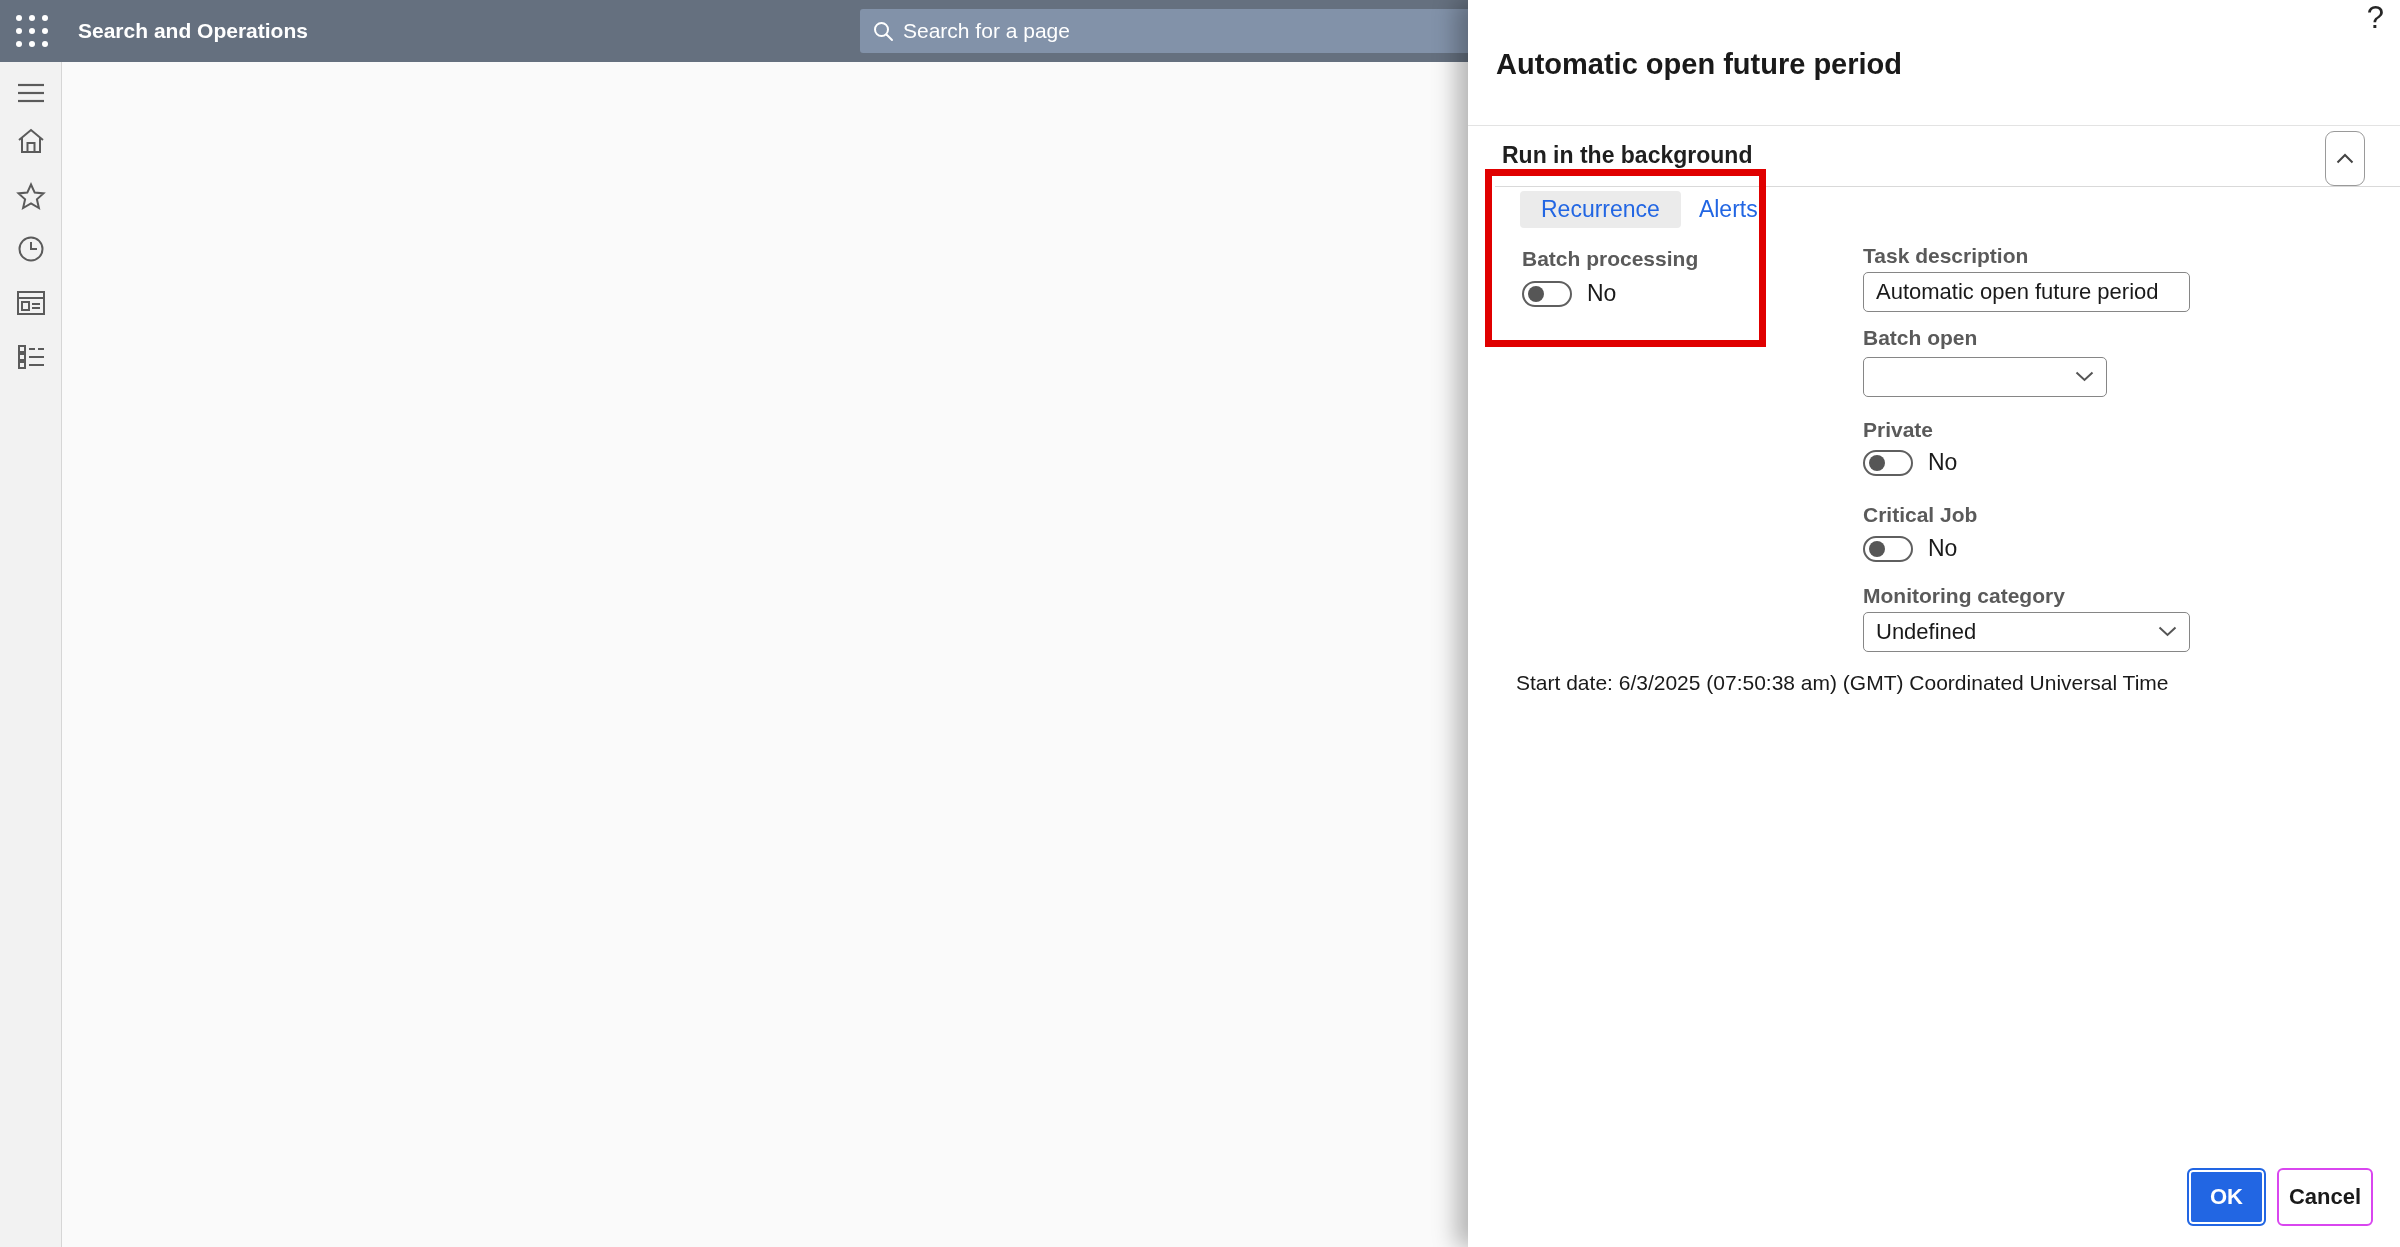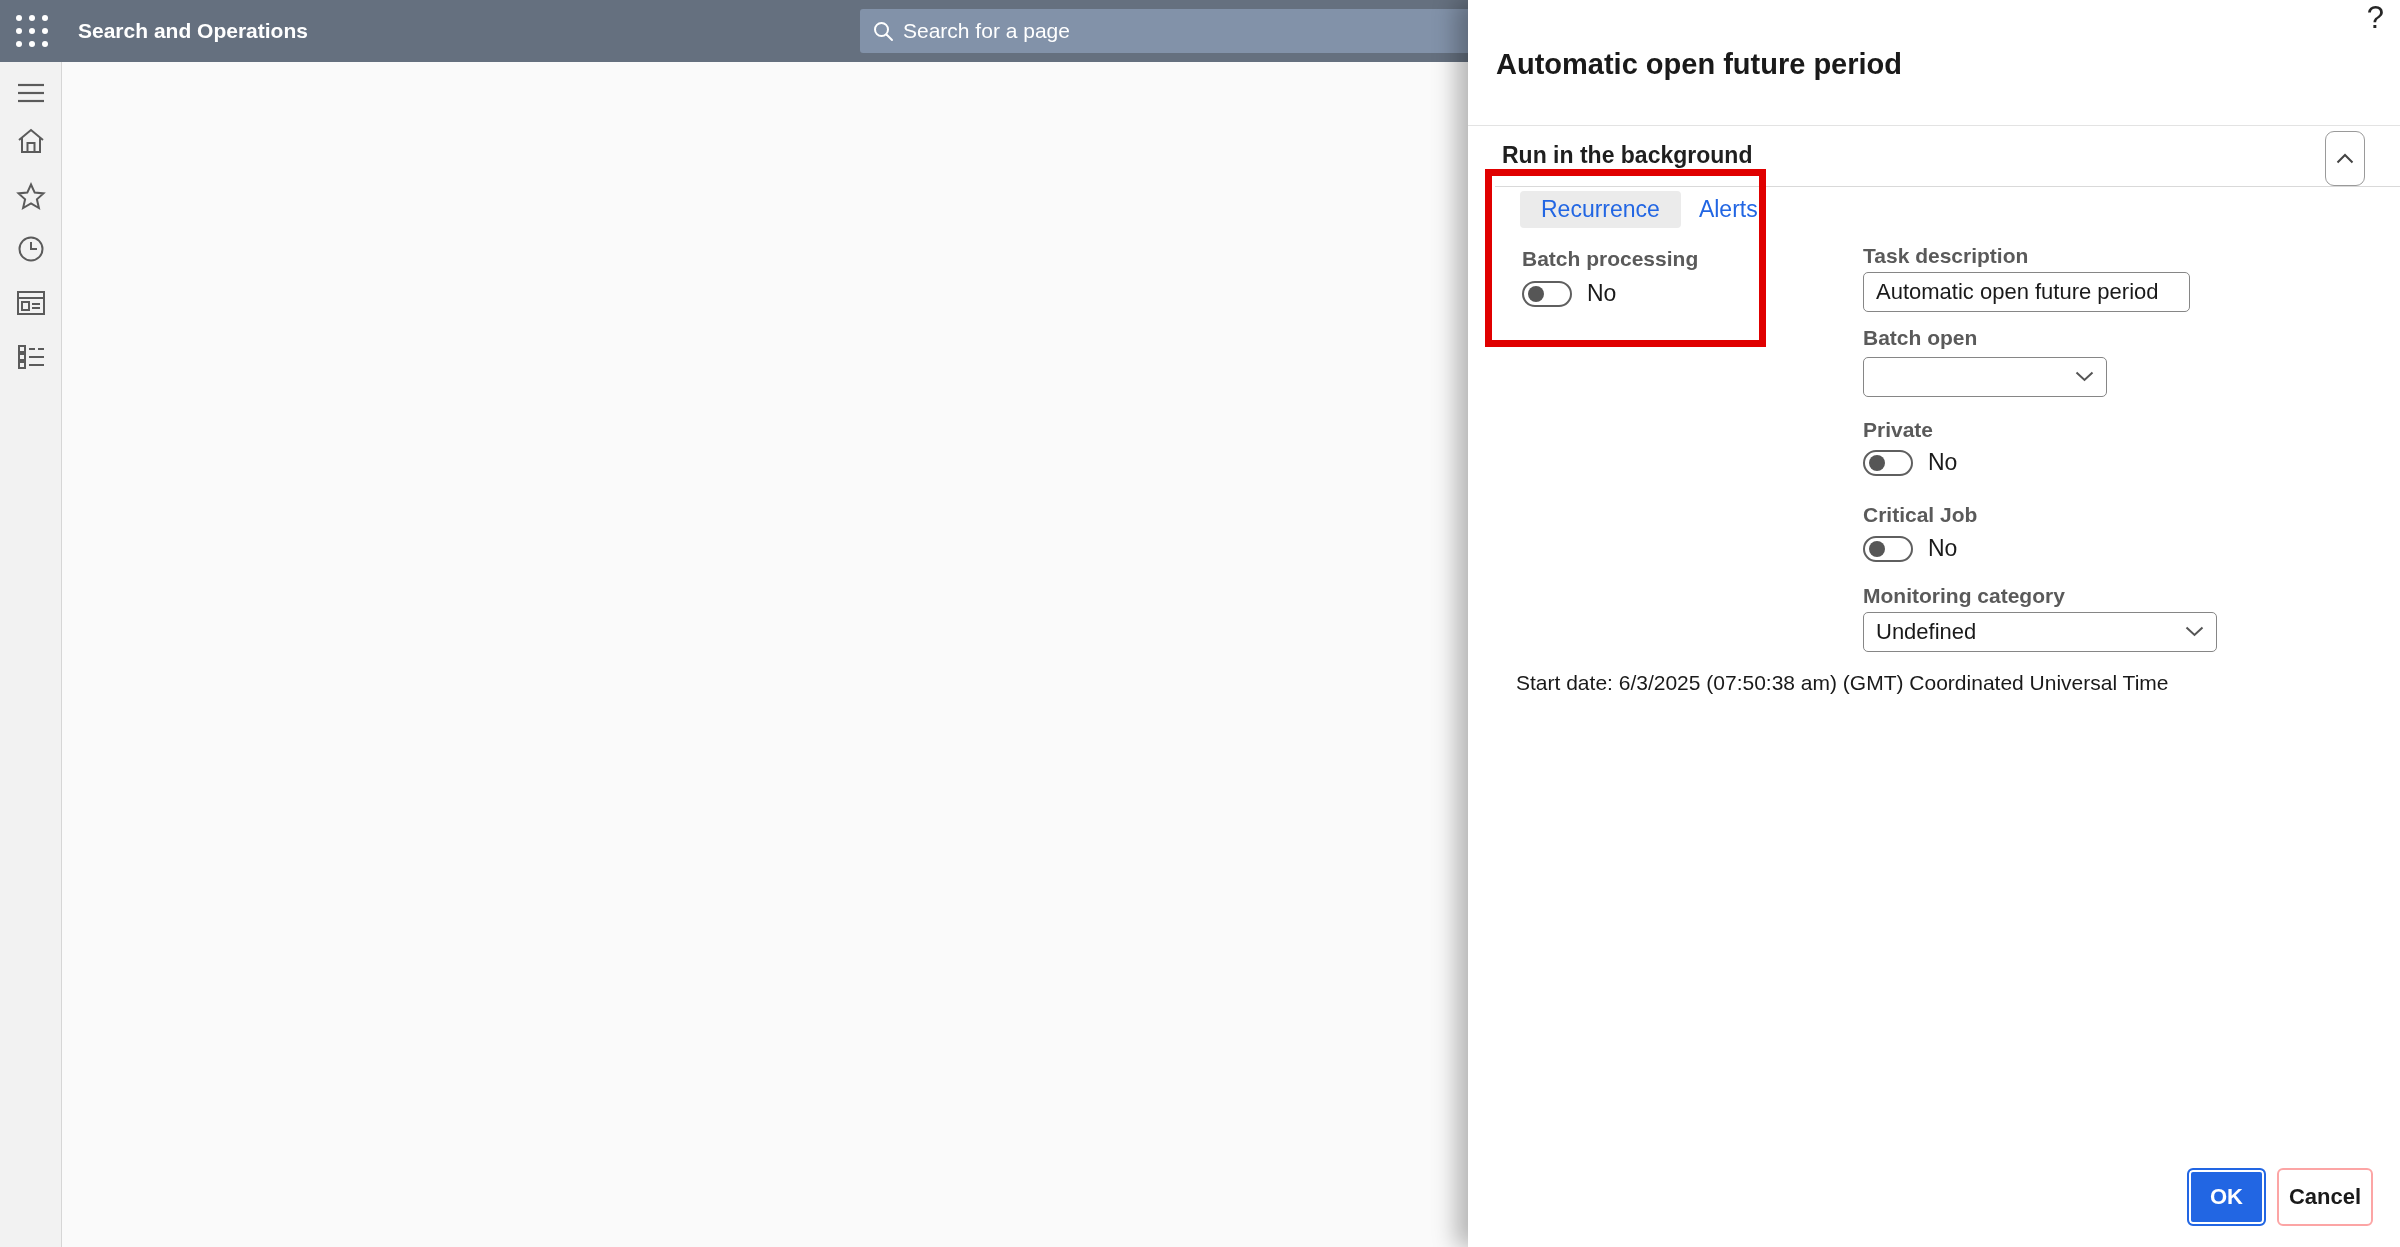--- a/index.html
+++ b/index.html
@@ -64,21 +64,21 @@
            background:#FFFFFF; display:flex; align-items:center; justify-content:space-between;
            padding:0 12px; cursor:pointer; }
   .combo .cval { font-size:22px; color:#1A1A1A; white-space:nowrap; }
 
   .start-date { position:absolute; left:48px; top:671px; font-size:21px; color:#1A1A1A; white-space:nowrap; }
 
   .btn { position:absolute; top:1168px; height:58px; display:flex; align-items:center;
          justify-content:center; font-size:22px; font-weight:600; border-radius:6px; cursor:pointer; }
   .btn-ok { left:719px; width:79px; background:#2266E3; border:2px solid #2266E3;
             box-shadow:inset 0 0 0 2px #FFFFFF; color:#FFFFFF; }
-  .btn-cancel { left:809px; width:96px; background:#FFFFFF; border:2px solid #fca5a5; color:#1A1A1A; }
+  .btn-cancel { left:809px; width:96px; background:#FFFFFF; border:2px solid #d946ef; color:#1A1A1A; }
 
   
   .red-rect { position:absolute; left:1485px; top:169px; width:281px; height:178px;
               border:7px solid #E00000; z-index:5; pointer-events:none; }
 </style>
 </head>
 <body>
 
 <div class="topbar">
   <div class="waffle">
@@ -208,21 +208,21 @@
 
   <div class="field-label" style="left:395px; top:503px;">Critical Job</div>
   <div class="toggle-row" style="left:395px; top:535px;">
     <span class="toggle">
         <span class="knob"></span>
       </span>
     <span>No</span>
   </div>
 
   <div class="field-label" style="left:395px; top:584px;">Monitoring category</div>
-  <div class="combo" style="left:395px; top:612px; width:354px;">
+  <div class="combo" style="left:395px; top:612px; width:327px;">
     <span class="cval">Undefined</span>
     <span>
       <svg width="19" height="11" viewBox="0 0 19 11" fill="none" stroke="#555555" stroke-width="2">
         <path d="M1.5 1.5 L9.5 9 L17.5 1.5"></path>
       </svg>
     </span>
   </div>
 
   <div class="start-date">Start date: 6/3/2025 (07:50:38 am) (GMT) Coordinated Universal Time</div>
 

